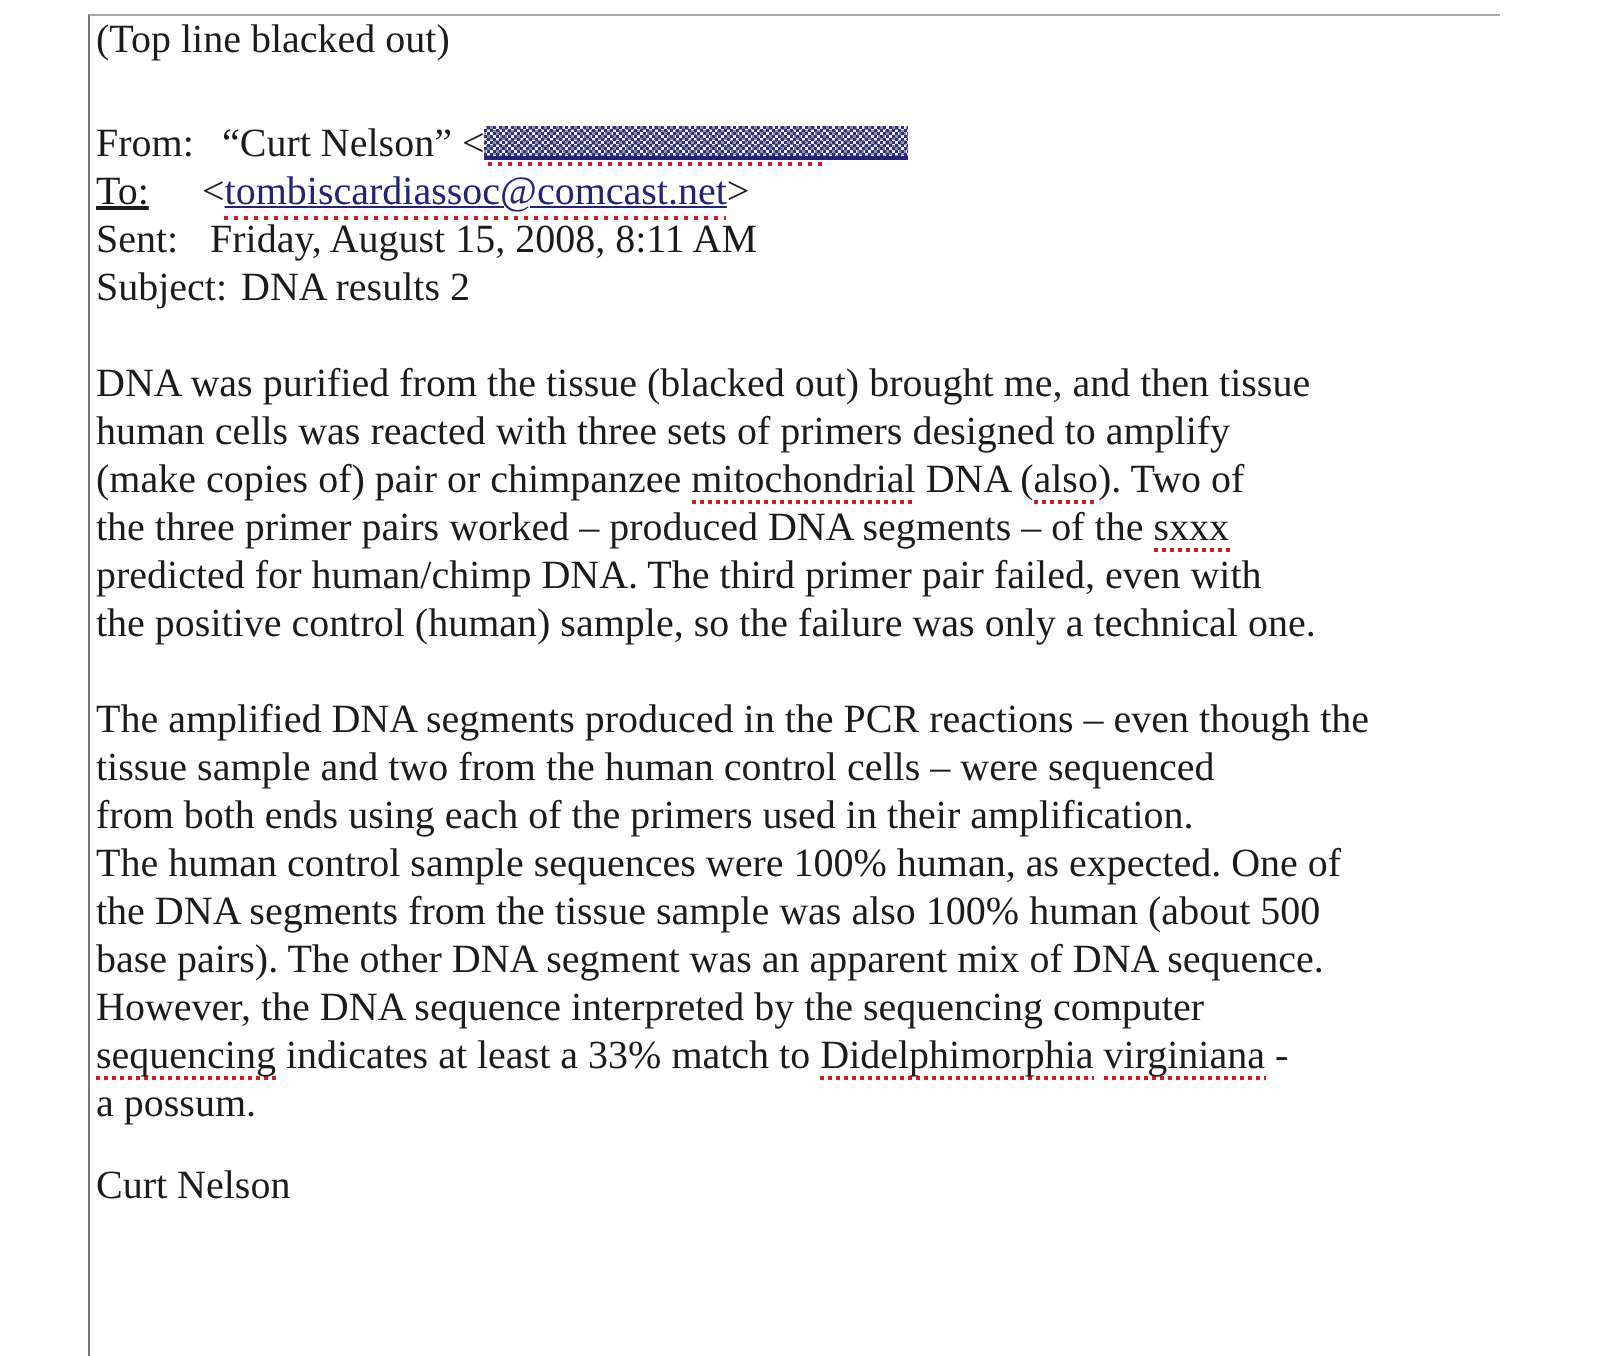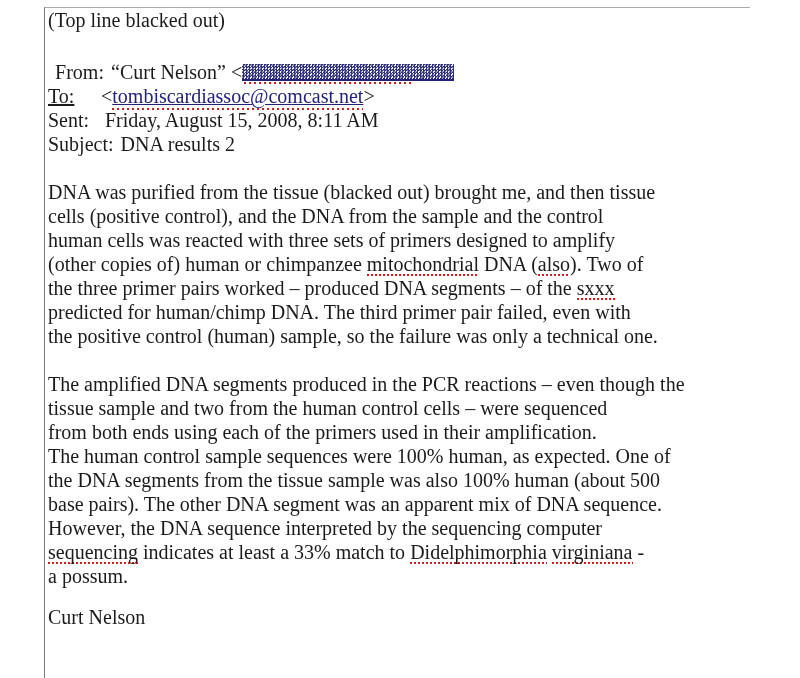--- a/index.html
+++ b/index.html
@@ -13,21 +13,21 @@
     position:absolute;left:44px;top:7px;right:0;bottom:0;
     border-top:1px solid var(--border-top,#aaaaaa);
     border-left:1px solid var(--border-left,#777777);
     padding:0 0 0 3px;
     color:var(--text,#1b1b1b);
     font-size:20px;line-height:24px;
   }
   .line{height:24px;white-space:pre;}
   .headers{margin-top:24px;padding-top:4px;}
   .hrow .hlabel{display:inline-block;}
-  .hrow:nth-child(1) .hlabel{width:63px;text-align:center;}
+  .hrow:nth-child(1) .hlabel{width:63px;}
   .hrow:nth-child(2) .hlabel{width:53px;text-decoration:underline;}
   .hrow:nth-child(3) .hlabel{width:57px;}
   .hrow:nth-child(4) .hlabel{width:auto;padding-right:7px;}
   .salutation{margin-top:24px;}
   .para{margin-top:24px;}
   .signature{margin-top:17px;}
   .err{
     padding-bottom:1px;
     background:repeating-linear-gradient(90deg,var(--squiggle,#cc2020) 0 2px,rgba(0,0,0,0) 2px 4px) left bottom/100% 2px no-repeat;
     text-align:right;
@@ -67,23 +67,22 @@
         <div class="line hrow"><span class="hlabel">From:</span><span>“Curt Nelson” &lt;</span><span class="redacted"></span></div>
         <div class="line hrow"><span class="hlabel">To:</span><span>&lt;</span><span class="email-link">tombiscardiassoc@comcast.net</span><span>&gt;</span></div>
         <div class="line hrow"><span class="hlabel">Sent:</span><span>Friday, August 15, 2008, 8:11 AM</span></div>
         <div class="line hrow"><span class="hlabel">Subject:</span><span>DNA results 2</span></div>
       </div>
 
 
     <div id="body">
         <div class="para">
           <div class="line"><span>DNA was purified from the tissue (blacked out) brought me, and then tissue</span></div>
-          <div class="line"><span>cells (positive control), and the DNA from the sample and the control</span></div>
           <div class="line"><span>human cells was reacted with three sets of primers designed to amplify</span></div>
-          <div class="line"><span>(other copies of) human or chimpanzee </span><span class="err">mitochondrial</span><span> DNA (</span><span class="err">also</span><span>). Two of</span></div>
+          <div class="line"><span>(make copies of) pair or chimpanzee </span><span class="err">mitochondrial</span><span> DNA (</span><span class="err">also</span><span>). Two of</span></div>
           <div class="line"><span>the three primer pairs worked – produced DNA segments – of the </span><span class="err">sxxx</span></div>
           <div class="line"><span>predicted for human/chimp DNA. The third primer pair failed, even with</span></div>
           <div class="line"><span>the positive control (human) sample, so the failure was only a technical one.</span></div>
         </div>
         <div class="para">
           <div class="line"><span>The amplified DNA segments produced in the PCR reactions – even though the</span></div>
           <div class="line"><span>tissue sample and two from the human control cells – were sequenced</span></div>
           <div class="line"><span>from both ends using each of the primers used in their amplification.</span></div>
           <div class="line"><span>The human control sample sequences were 100% human, as expected. One of</span></div>
           <div class="line"><span>the DNA segments from the tissue sample was also 100% human (about 500</span></div>

